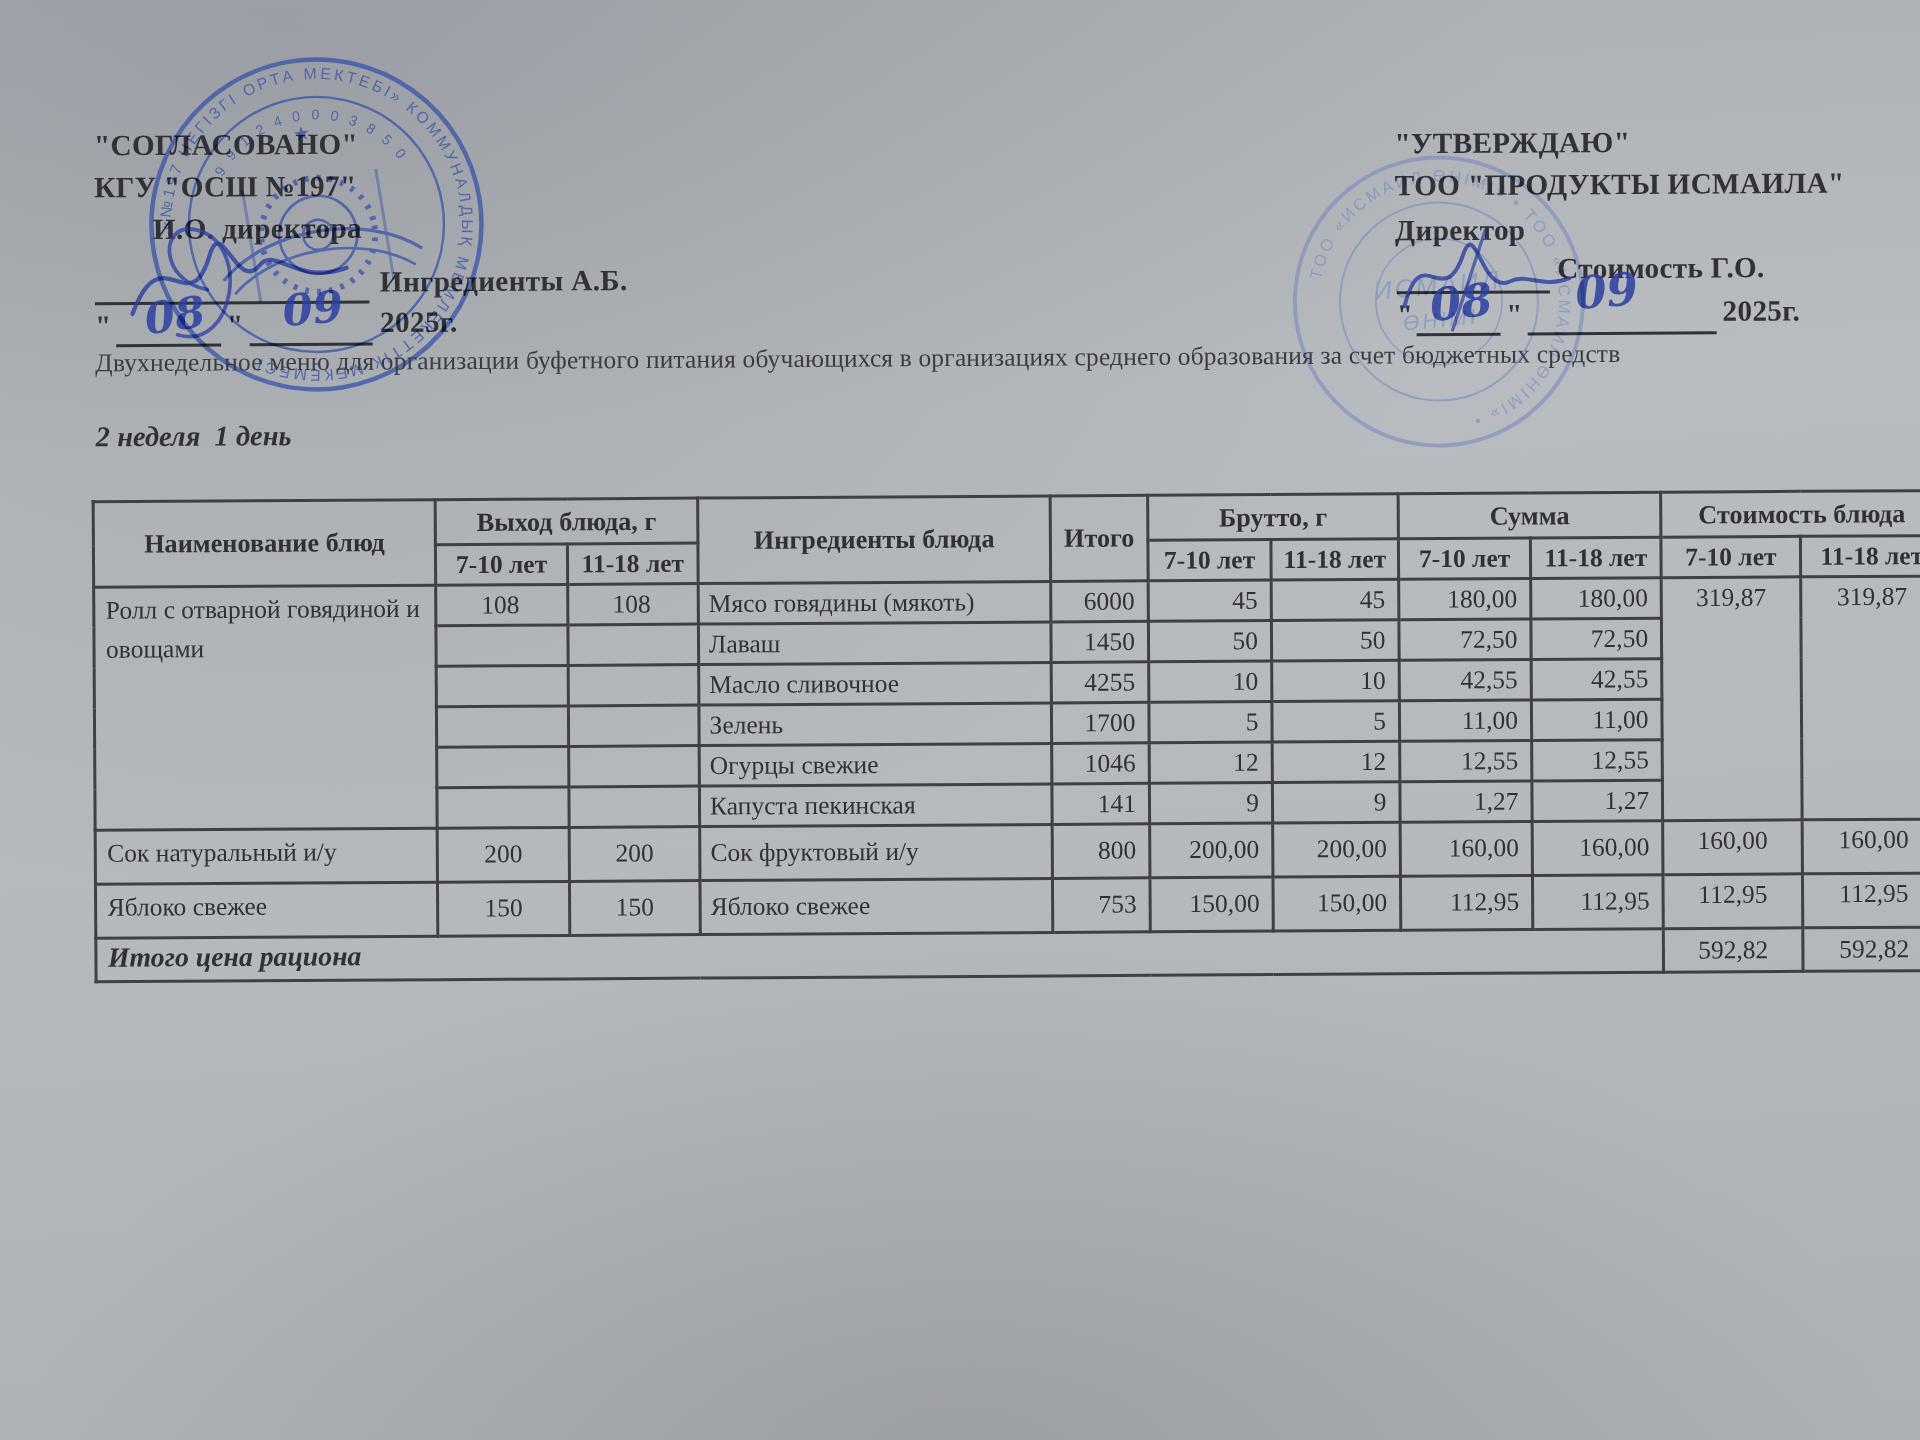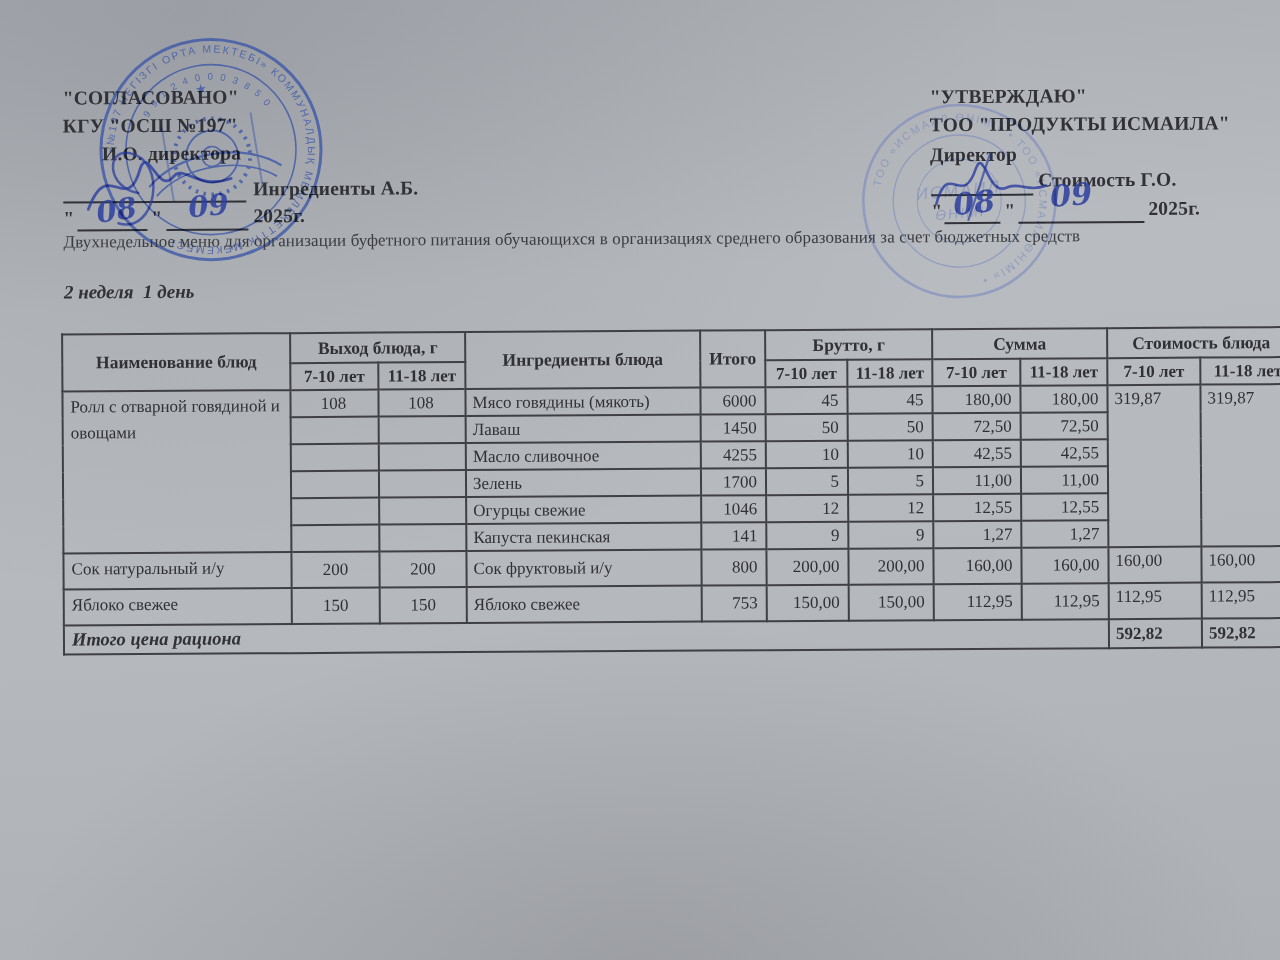--- a/index.html
+++ b/index.html
@@ -30,27 +30,27 @@
   .quote{font-weight:bold;font-size:19px;}
   .hand{font-family:"DejaVu Serif",serif;font-style:italic;font-weight:bold;
         color:var(--hand-ink);opacity:.85;white-space:nowrap;}
   .subtitle{font-size:17px;letter-spacing:.1px;white-space:nowrap;color:#3a3c41;}
   .period{font-size:19px;font-weight:bold;font-style:italic;white-space:pre;}
   table{border-collapse:collapse;table-layout:fixed;font-size:17px;color:#2f3136;}
   td,th{border:2px solid var(--table-border);padding:1px 6px;overflow:hidden;white-space:nowrap;}
   th{font-size:17.5px;text-align:center;padding:2px 2px;}
   th.sub{font-size:17px;}
   td.num{text-align:right;padding-right:8px;}
-  td.cost{text-align:left;vertical-align:top;padding-top:3px;}
+  td.cost{text-align:center;vertical-align:top;padding-top:3px;}
   td.dishname{vertical-align:top;line-height:1.5;white-space:normal;padding-left:7px;padding-top:2px;}
   tr.ing{height:27px;}
   tr.tall{height:36px;}
   tr.totalrow{height:29px;}
   td.totallabel{font-weight:bold;font-style:italic;font-size:18.5px;padding-left:7px;}
-  td.totalval{font-weight:bold;margin-top:48px;}
+  td.totalval{font-weight:normal;text-align:center;margin-top:48px;}
   .stamp{pointer-events:none;mix-blend-mode:multiply;}
   .stamp-left text, .stamp-left textPath{fill:var(--stamp-blue);}
   .stamp-left circle,.stamp-left path.line{stroke:var(--stamp-blue);fill:none;}
   .stamp-right text,.stamp-right textPath{fill:var(--stamp-blue-light);}
   .stamp-right circle,.stamp-right path.line{stroke:var(--stamp-blue-light);fill:none;}
   .sig path{stroke:var(--hand-ink);fill:none;stroke-linecap:round;}
   .ringtext{font-size:10.5px;letter-spacing:2px;font-family:"Liberation Sans",sans-serif;}
   .ringnum{font-size:9.5px;letter-spacing:7px;font-family:"Liberation Sans",sans-serif;}
   .centertext{font-family:"Liberation Sans",sans-serif;letter-spacing:2px;}
 </style>

